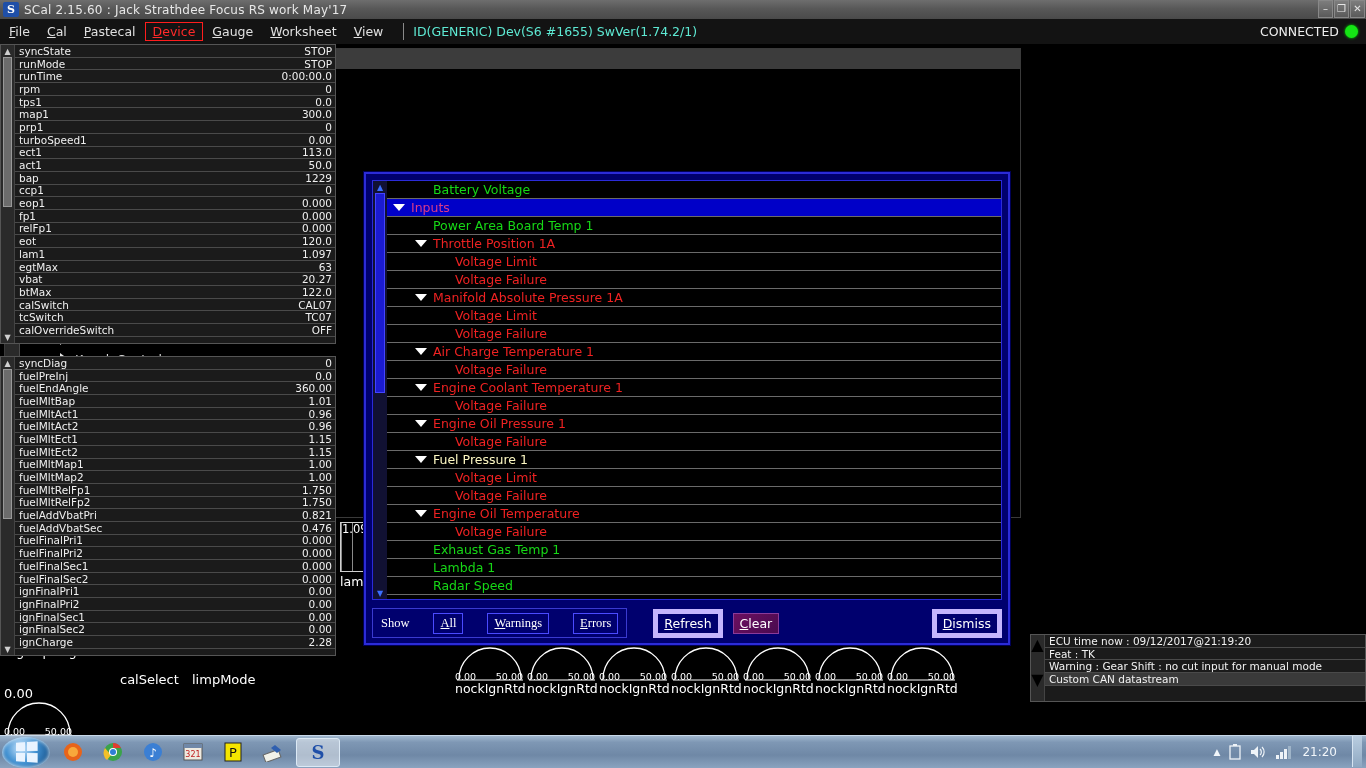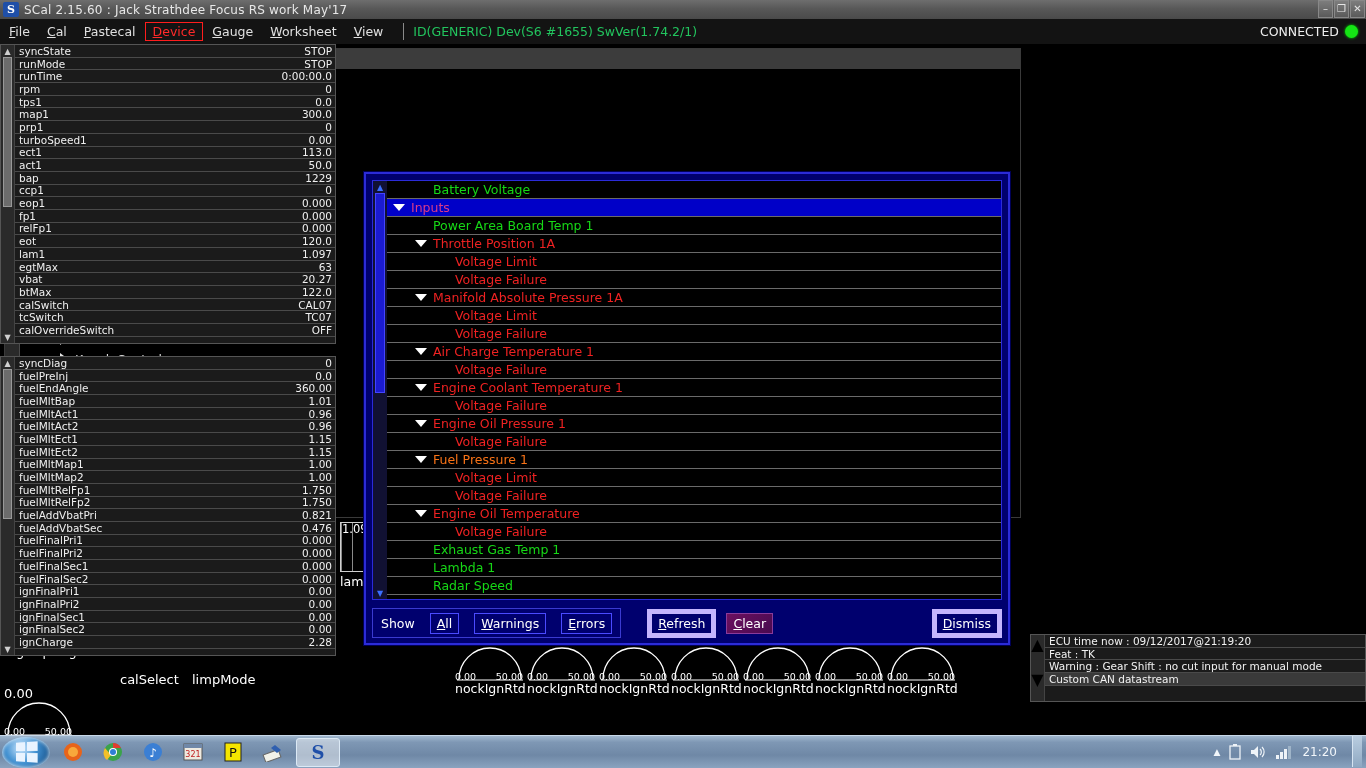--- a/index.html
+++ b/index.html
@@ -22,21 +22,21 @@
     border:1px solid #888; display:flex; align-items:center; justify-content:center;
     color:#e6e6e6; font-size:10px; line-height:1; }
 
   
   .menubar{ position:absolute; left:0; top:19px; width:1366px; height:25px;
     background:#131313; display:flex; align-items:center; color:#e0e0e0; font-size:12.5px; }
   .menu-item{ padding:2px 8px; margin-left:1px; white-space:nowrap; }
   .menu-item u{ text-decoration:underline; }
   .menu-item.active{ border:1px solid #ff1d1d; color:#ff2a2a; padding:1px 7px; }
   .menu-sep{ width:1px; height:17px; background:#8a8a8a; margin:0 9px 0 12px; }
-  .menu-info{ padding:0 12px 0 0; font-size:12.5px; color:#22c55e; white-space:nowrap; }
+  .menu-info{ padding:0 12px 0 0; font-size:12.5px; color:#5eead4; white-space:nowrap; }
   .connected{ position:absolute; right:8px; top:19px; height:25px;
     display:flex; align-items:center; gap:6px; color:#efefef; font-size:12.5px; }
   .led{ width:13px; height:13px; border-radius:50%; background:#15e515;
     box-shadow:0 0 3px #0d0; }
 
   
   .workspace{ position:absolute; left:0; top:44px; width:1366px; height:691px; background:#000; }
 
   
   .tree-panel{ position:absolute; left:4px; top:4px; width:1017px; height:470px;
@@ -115,22 +115,22 @@
   .dsb .dth{ width:10px; background:#1b1bd0; border:1px solid #4444ff; }
   .dsb .dtr{ flex:1; }
   .dlg-rows{ flex:1; background:#000; }
   .drow{ height:18px; display:flex; align-items:center; font-size:12.5px;
     border-bottom:1px solid #6a6a6a; white-space:nowrap; }
   .drow.sel{ background:#0000c8; }
   .drow .dtri{ width:0; height:0; border-left:6px solid transparent;
     border-right:6px solid transparent; border-top:7px solid #ffffff; flex:none; }
   .dlg-bar{ position:absolute; left:6px; top:432px; width:630px; height:34px;
     display:flex; align-items:center; }
-  .showgroup{ display:flex; align-items:center; gap:15px;
-    border:1px solid #3a3ad0; padding:3px 8px; height:30px; }
+  .showgroup{ display:flex; align-items:center; gap:24px;
+    border:1px solid #3a3ad0; padding:3px 8px; height:30px;font-family:Liberation Serif, serif; }
   .showgroup .lbl{ color:#ffffff; font-size:12.5px; }
   .btn{ color:#fff; font-size:12.5px; padding:2px 6px; border:1px solid #4a4aff;
     background:#00006e; }
   .btn.plain{ border:5px solid #c4b5fd; }
   .btn.clear{ background:linear-gradient(135deg,#6b1060,#4a0a50); border:1px solid #8a3a9a; }
   .btn u{ text-decoration:underline; }
   .dlg-bar .gap{ width:26px; }
   .dismiss{ margin-left:auto; }
 
   
@@ -525,21 +525,21 @@
             </div>
             <div class="drow">
               <span style="width:50px;flex:none"></span>
               <span style="width:18px;flex:none"></span>
               <span style="color: rgb(238, 34, 34);">Voltage Failure</span>
             </div>
             <div class="drow">
               <span style="width:28px;flex:none"></span>
               <span class="dtri"></span>
               <span style="width:6px;flex:none"></span>
-              <span style="color: #f97316;">Fuel Pressure 1</span>
+              <span style="color: #fef9c3;">Fuel Pressure 1</span>
             </div>
             <div class="drow">
               <span style="width:50px;flex:none"></span>
               <span style="width:18px;flex:none"></span>
               <span style="color: rgb(238, 34, 34);">Voltage Limit</span>
             </div>
             <div class="drow">
               <span style="width:50px;flex:none"></span>
               <span style="width:18px;flex:none"></span>
               <span style="color: rgb(238, 34, 34);">Voltage Failure</span>

